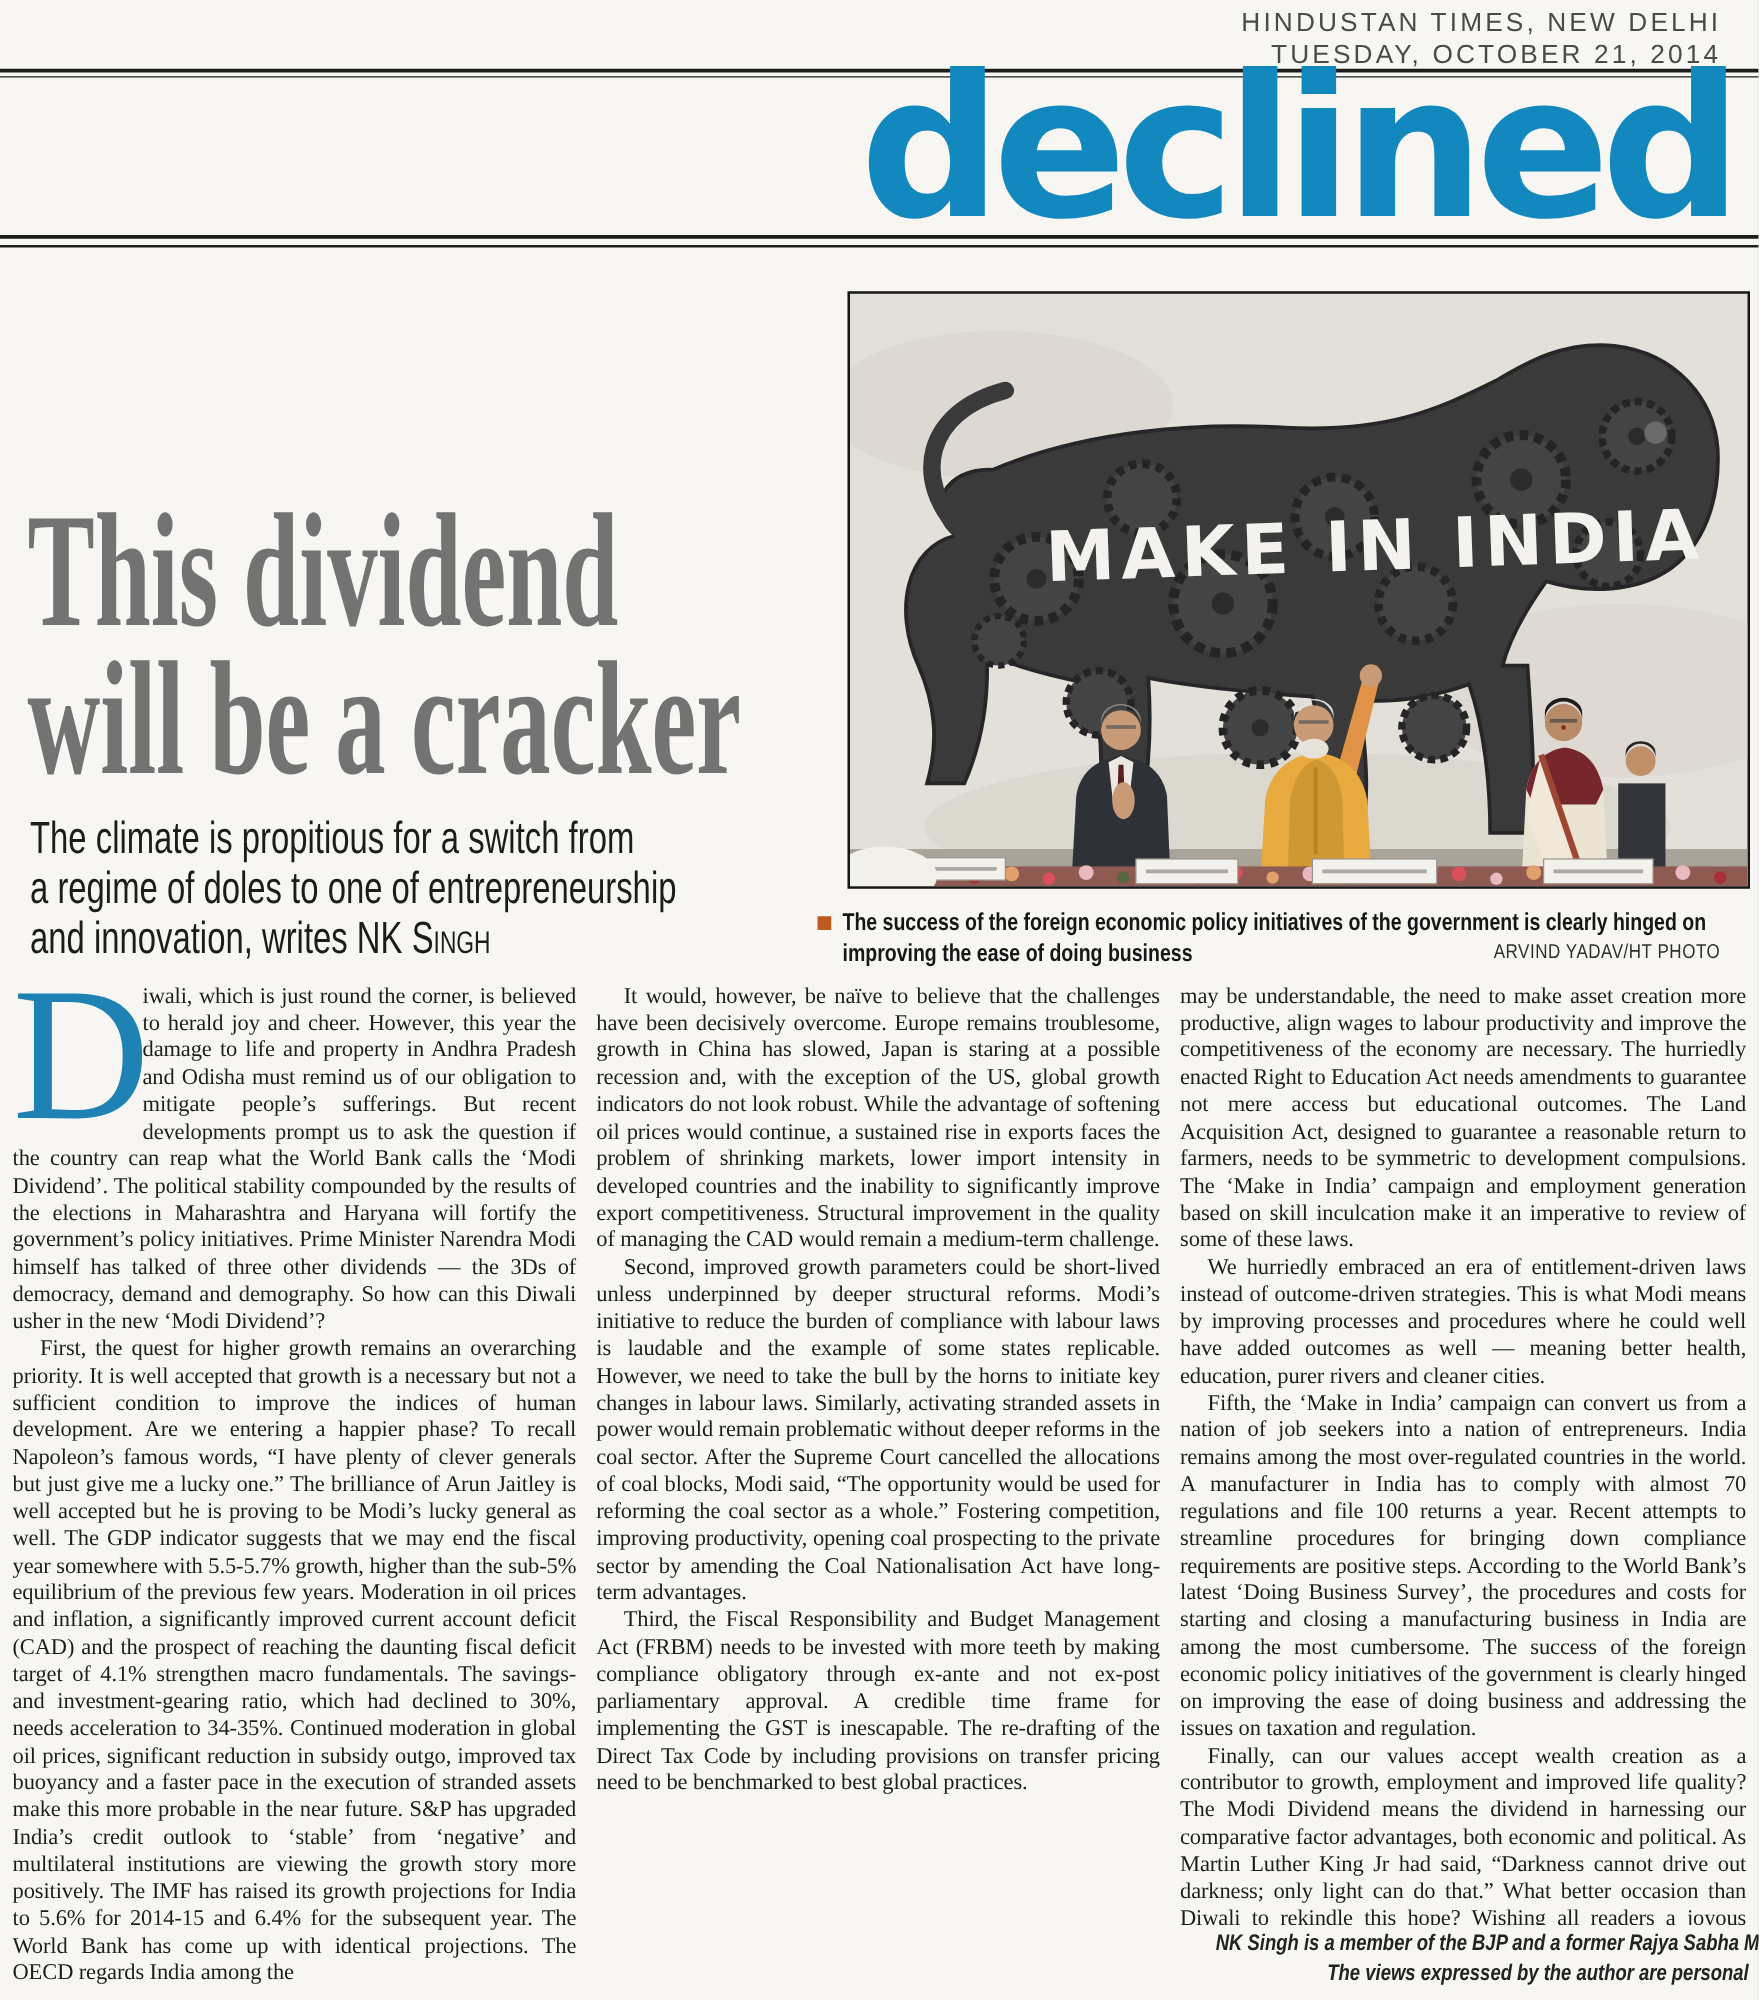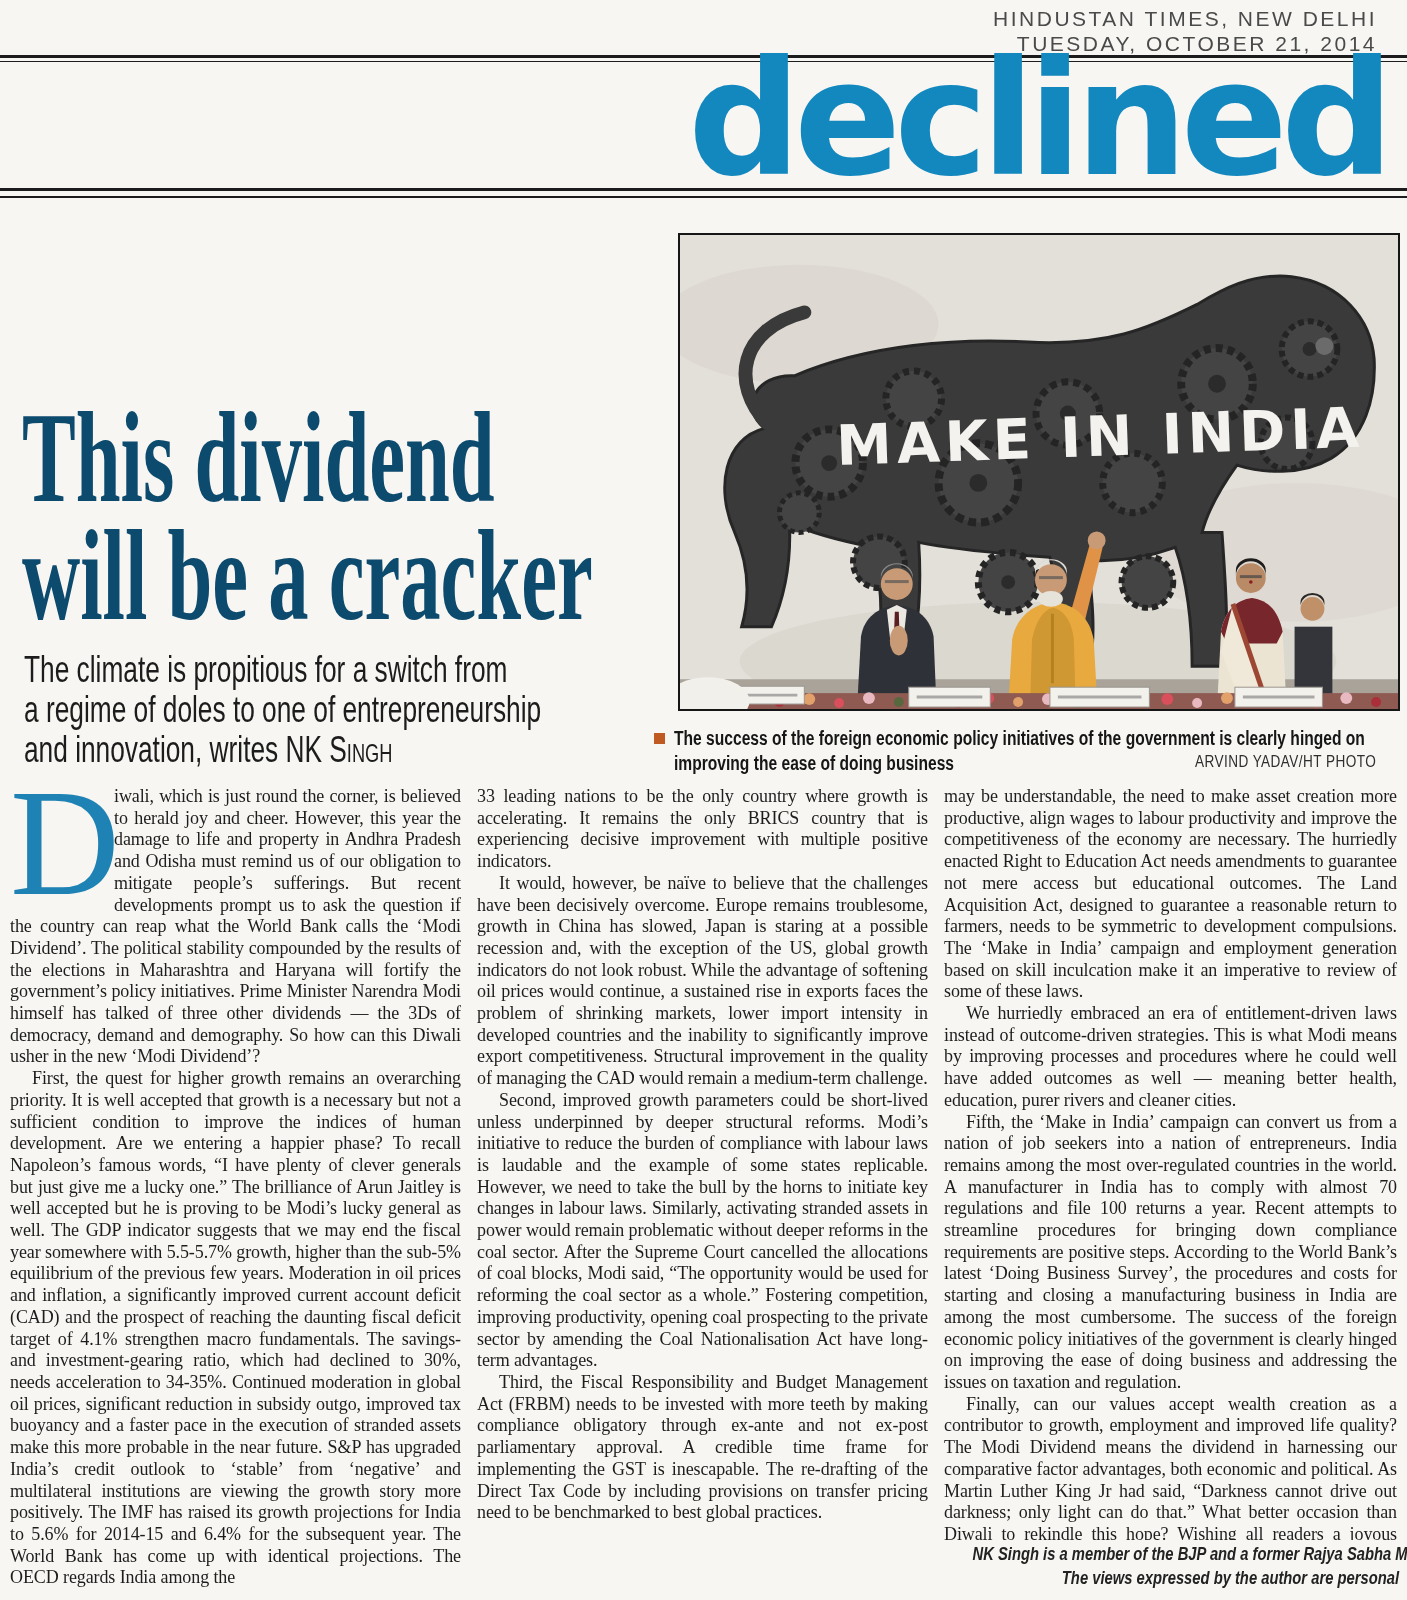--- a/index.html
+++ b/index.html
@@ -22,21 +22,21 @@
     position:absolute;top:44px;right:20px;
     font-family:"DejaVu Sans","Liberation Sans",sans-serif;
     font-weight:700;font-size:158px;line-height:150px;letter-spacing:-7px;
     color:var(--masthead-blue,#1388bf);
   }
   .rule-masthead{
     position:absolute;left:0;top:188px;width:1407px;height:5px;
     border-top:3px solid #1c1c1c;border-bottom:2px solid #1c1c1c;
   }
   
-  .headline{position:absolute;left:22px;top:398px;color:#0c4a6e;}
+  .headline{position:absolute;left:22px;top:398px;color:#737373;}
   .headline .hl-line{
     font-family:"Liberation Serif",serif;font-weight:700;
     font-size:130px;line-height:118px;white-space:nowrap;
     transform:scaleX(0.62);transform-origin:left top;
   }
   .standfirst{
     position:absolute;left:24px;top:650px;
     font-family:"Liberation Sans",sans-serif;font-size:36px;line-height:40px;
     color:#1c1c1c;white-space:nowrap;
     transform:scaleX(0.73);transform-origin:left top;
@@ -251,21 +251,20 @@
     <span class="cap-text">The success of the foreign economic policy initiatives of the government is clearly hinged on<br>improving the ease of doing business</span>
     <span class="credit">ARVIND YADAV/HT PHOTO</span>
   </div>
 
   <div class="columns">
       <div class="col col1">
         <p class="para"><span class="dropcap">D</span>iwali, which is just round the corner, is believed to herald joy and cheer. However, this year the damage to life and property in Andhra Pradesh and Odisha must remind us of our obligation to mitigate people’s sufferings. But recent developments prompt us to ask the question if the country can reap what the World Bank calls the ‘Modi Dividend’. The political stability compounded by the results of the elections in Maharashtra and Haryana will fortify the government’s policy initiatives. Prime Minister Narendra Modi himself has talked of three other dividends — the 3Ds of democracy, demand and demography. So how can this Diwali usher in the new ‘Modi Dividend’?</p>
         <p class="para indent">First, the quest for higher growth remains an overarching priority. It is well accepted that growth is a necessary but not a sufficient condition to improve the indices of human development. Are we entering a happier phase? To recall Napoleon’s famous words, “I have plenty of clever generals but just give me a lucky one.” The brilliance of Arun Jaitley is well accepted but he is proving to be Modi’s lucky general as well. The GDP indicator suggests that we may end the fiscal year somewhere with 5.5-5.7% growth, higher than the sub-5% equilibrium of the previous few years. Moderation in oil prices and inflation, a significantly improved current account deficit (CAD) and the prospect of reaching the daunting fiscal deficit target of 4.1% strengthen macro fundamentals. The savings- and investment-gearing ratio, which had declined to 30%, needs acceleration to 34-35%. Continued moderation in global oil prices, significant reduction in subsidy outgo, improved tax buoyancy and a faster pace in the execution of stranded assets make this more probable in the near future. S&amp;P has upgraded India’s credit outlook to ‘stable’ from ‘negative’ and multilateral institutions are viewing the growth story more positively. The IMF has raised its growth projections for India to 5.6% for 2014-15 and 6.4% for the subsequent year. The World Bank has come up with identical projections. The OECD regards India among the</p>
       </div>
       <div class="col col2">
-        <p class="para">33 leading nations to be the only country where growth is accelerating. It remains the only BRICS country that is experiencing decisive improvement with multiple positive indicators.</p>
         <p class="para indent">It would, however, be naïve to believe that the challenges have been decisively overcome. Europe remains troublesome, growth in China has slowed, Japan is staring at a possible recession and, with the exception of the US, global growth indicators do not look robust. While the advantage of softening oil prices would continue, a sustained rise in exports faces the problem of shrinking markets, lower import intensity in developed countries and the inability to significantly improve export competitiveness. Structural improvement in the quality of managing the CAD would remain a medium-term challenge.</p>
         <p class="para indent">Second, improved growth parameters could be short-lived unless underpinned by deeper structural reforms. Modi’s initiative to reduce the burden of compliance with labour laws is laudable and the example of some states replicable. However, we need to take the bull by the horns to initiate key changes in labour laws. Similarly, activating stranded assets in power would remain problematic without deeper reforms in the coal sector. After the Supreme Court cancelled the allocations of coal blocks, Modi said, “The opportunity would be used for reforming the coal sector as a whole.” Fostering competition, improving productivity, opening coal prospecting to the private sector by amending the Coal Nationalisation Act have long-term advantages.</p>
         <p class="para indent">Third, the Fiscal Responsibility and Budget Management Act (FRBM) needs to be invested with more teeth by making compliance obligatory through ex-ante and not ex-post parliamentary approval. A credible time frame for implementing the GST is inescapable. The re-drafting of the Direct Tax Code by including provisions on transfer pricing need to be benchmarked to best global practices.</p>
       </div>
       <div class="col col3">
         <p class="para">may be understandable, the need to make asset creation more productive, align wages to labour productivity and improve the competitiveness of the economy are necessary. The hurriedly enacted Right to Education Act needs amendments to guarantee not mere access but educational outcomes. The Land Acquisition Act, designed to guarantee a reasonable return to farmers, needs to be symmetric to development compulsions. The ‘Make in India’ campaign and employment generation based on skill inculcation make it an imperative to review of some of these laws.</p>
         <p class="para indent">We hurriedly embraced an era of entitlement-driven laws instead of outcome-driven strategies. This is what Modi means by improving processes and procedures where he could well have added outcomes as well — meaning better health, education, purer rivers and cleaner cities.</p>
         <p class="para indent">Fifth, the ‘Make in India’ campaign can convert us from a nation of job seekers into a nation of entrepreneurs. India remains among the most over-regulated countries in the world. A manufacturer in India has to comply with almost 70 regulations and file 100 returns a year. Recent attempts to streamline procedures for bringing down compliance requirements are positive steps. According to the World Bank’s latest ‘Doing Business Survey’, the procedures and costs for starting and closing a manufacturing business in India are among the most cumbersome. The success of the foreign economic policy initiatives of the government is clearly hinged on improving the ease of doing business and addressing the issues on taxation and regulation.</p>
         <p class="para indent">Finally, can our values accept wealth creation as a contributor to growth, employment and improved life quality? The Modi Dividend means the dividend in harnessing our comparative factor advantages, both economic and political. As Martin Luther King Jr had said, “Darkness cannot drive out darkness; only light can do that.” What better occasion than Diwali to rekindle this hope? Wishing all readers a joyous Diwali.</p>
       </div>

